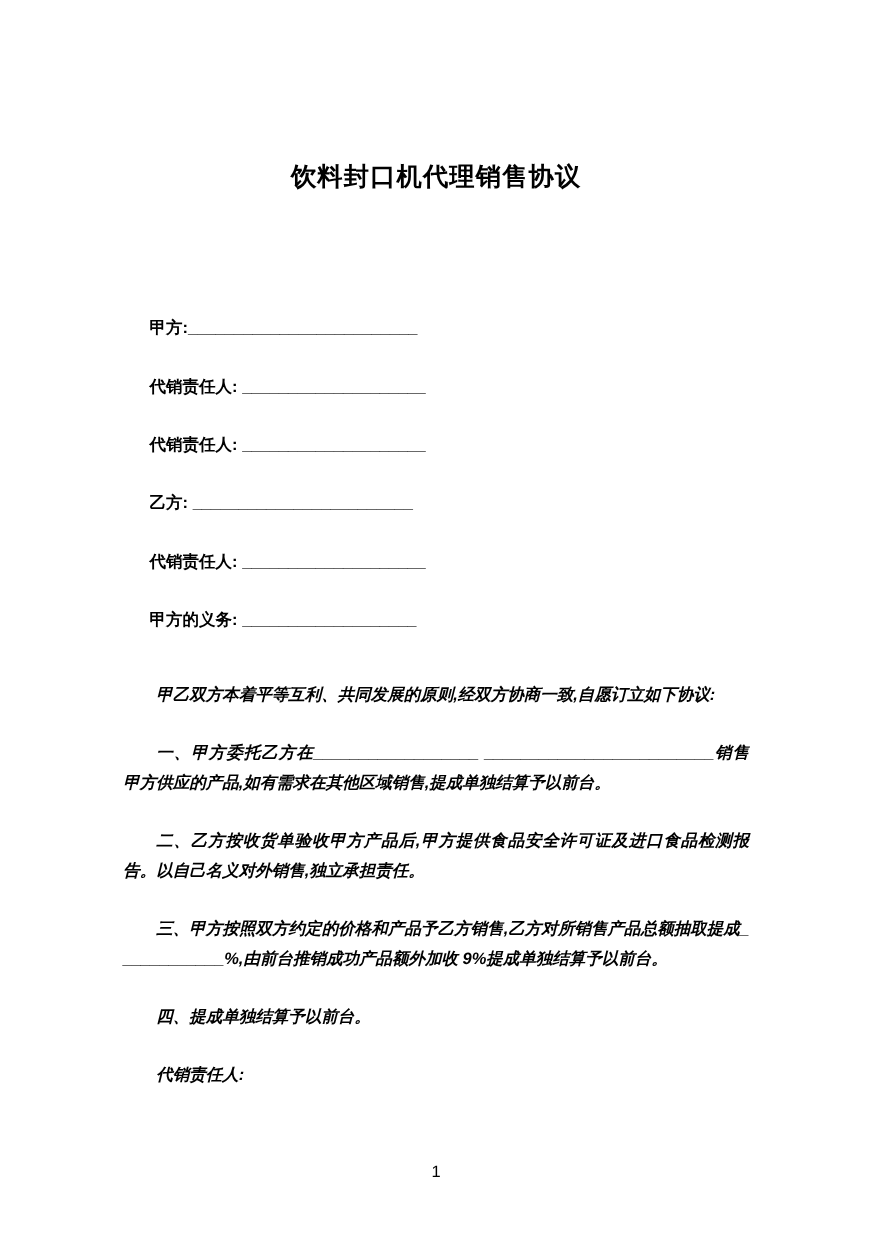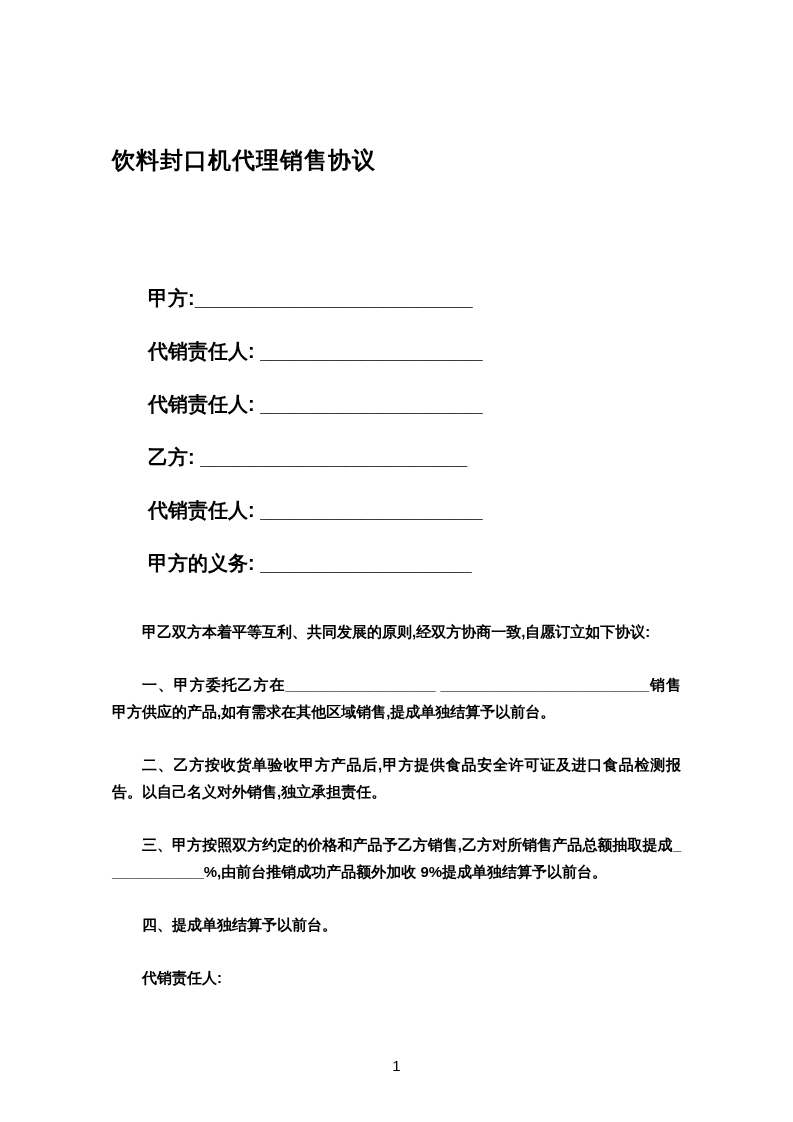--- a/index.html
+++ b/index.html
@@ -16,36 +16,37 @@
     overflow: hidden;
     font-family: "Liberation Sans", "DejaVu Sans", sans-serif;
     color: #000000;
   }
   .content {
     padding: 145px 112px 0 112px;
   }
   .title {
     font-size: 23px;
     font-weight: bold;
-    text-align: left;
+    text-align: center;
     margin: 0 0 112px 0;
     letter-spacing: 1px;
   }
   .fields {
     margin: 0;
   }
   .field {
-    font-size: 20px;
+    font-size: 15px;
     line-height: 21px;
-    margin: 0 0 32px 36px;
+    margin: 0 0 32px 24px;
     white-space: nowrap;
     font-weight: bold;
   }
   .paragraphs {
     margin-top: 44px;
+    font-style: italic;
   }
   .para {
     font-size: 15px;
     line-height: 27px;
     margin: 0 0 26px 0;
     text-indent: 2em;
     text-align: justify;
     word-break: break-all;
     font-weight: bold;
   }

